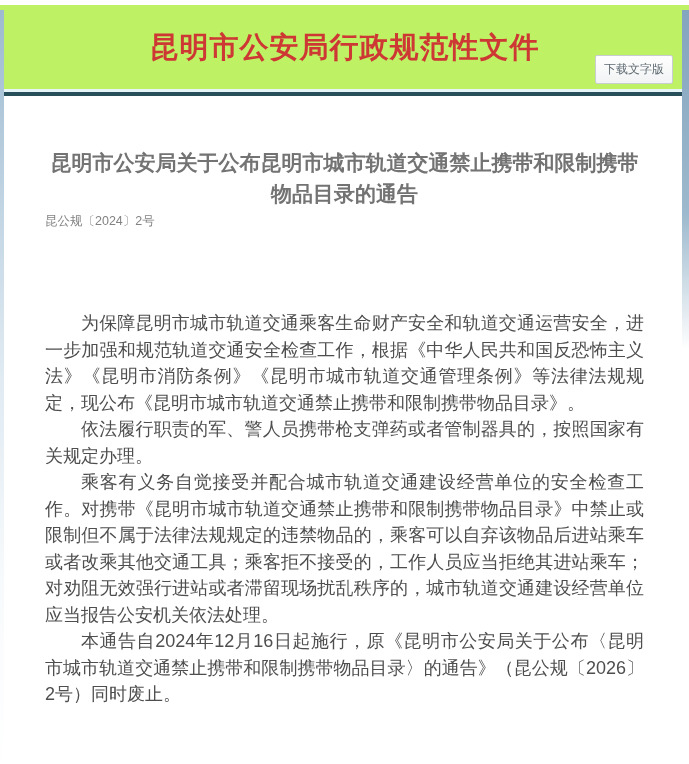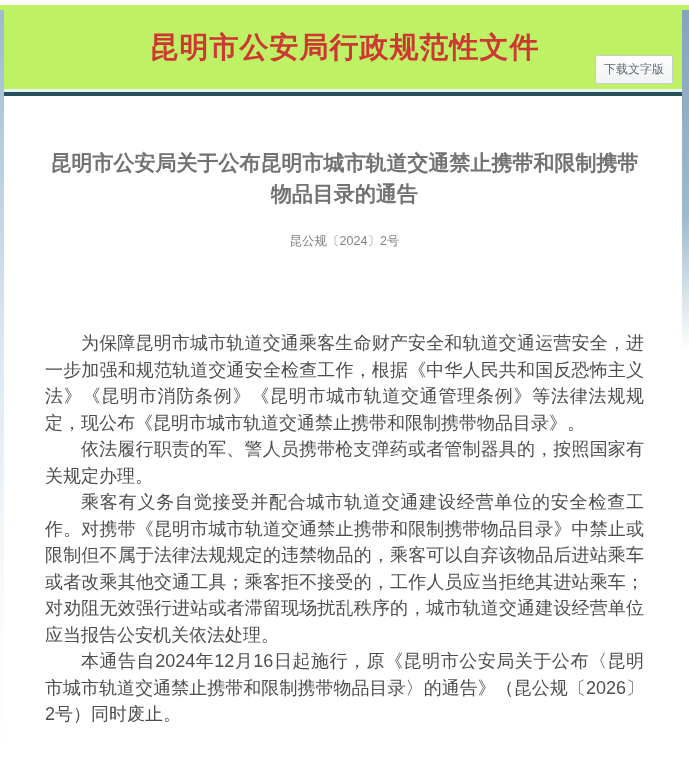--- a/index.html
+++ b/index.html
@@ -75,22 +75,22 @@
   .doc-title {
     margin-top: 51px;
     padding: 0 4px;
     text-align: center;
     font-size: 21px;
     font-weight: bold;
     line-height: 31px;
     color: #737373;
   }
   .doc-number {
-    margin-top: 24px;
-    text-align: center;
+    margin-top: 4px;
+    text-align: left;
     font-size: 12.5px;
     color: #828282;
   }
   .paragraphs {
     margin-top: 80px;
     font-size: 18px;
     line-height: 26.5px;
     color: #4e4e4e;
   }
   .paragraphs p {

